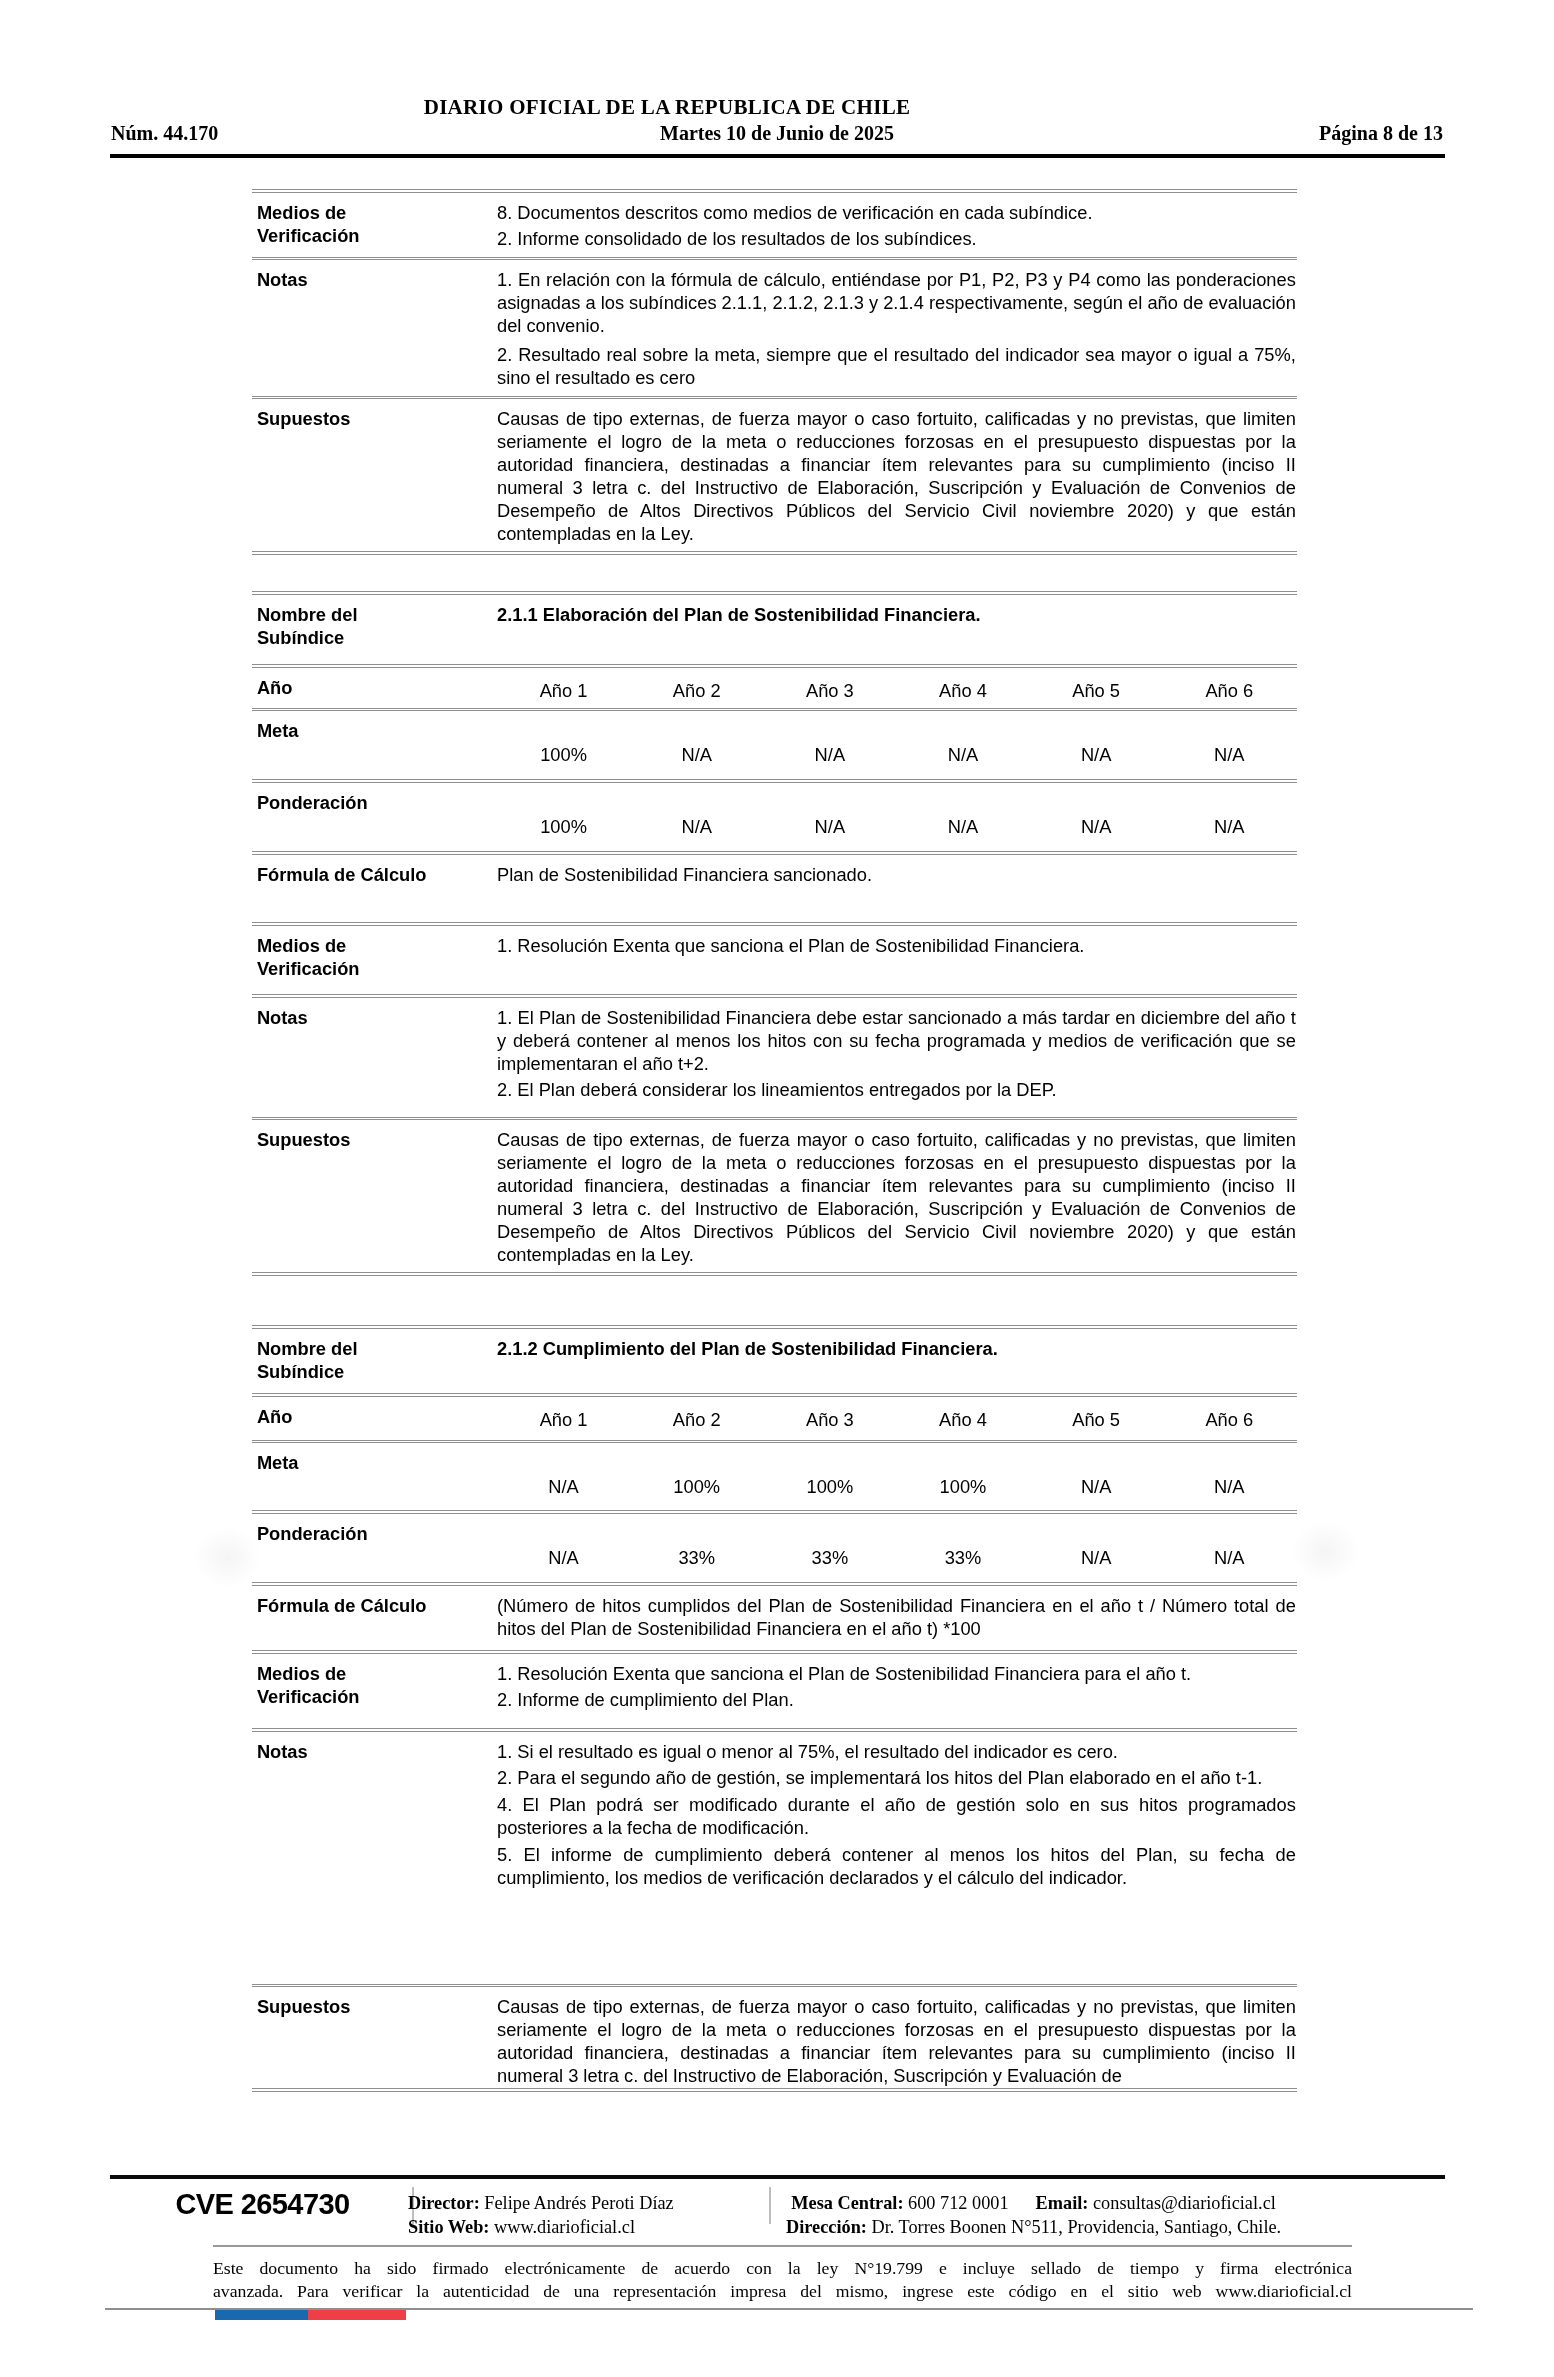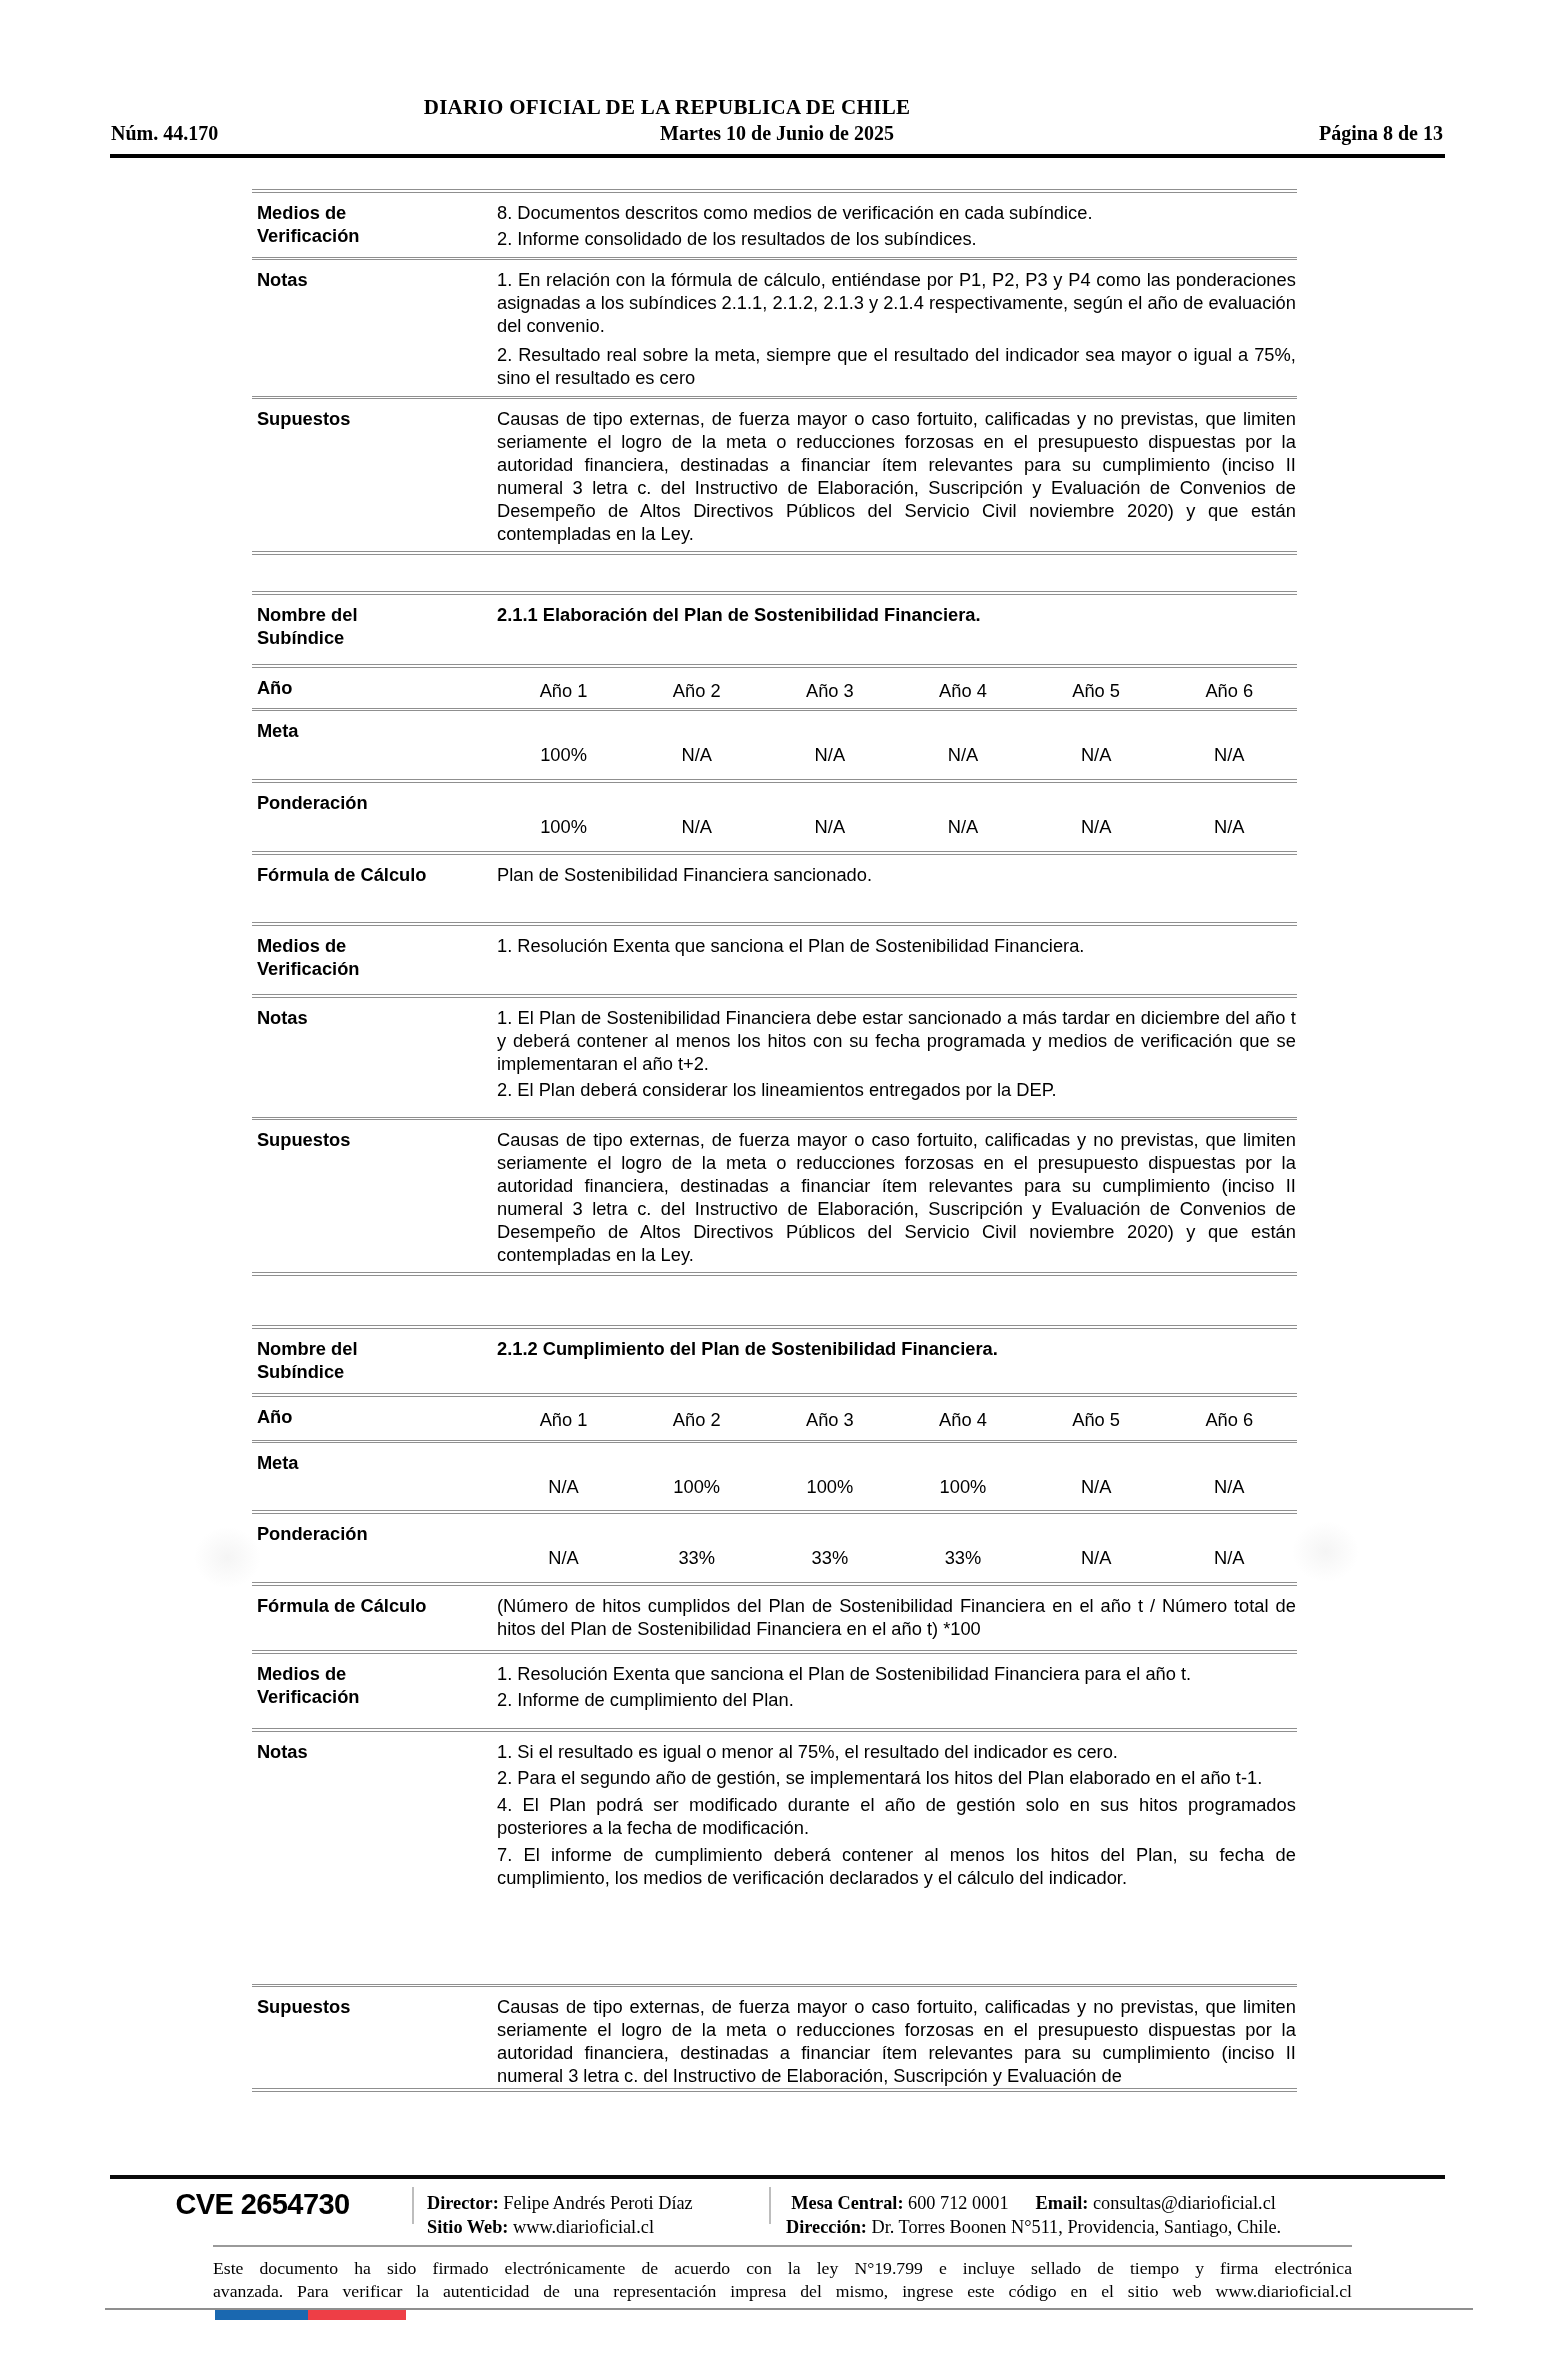--- a/index.html
+++ b/index.html
@@ -31,21 +31,21 @@
   .vals span{flex:1;text-align:center;}
   .vals.low{padding-top:32px;}
 
   
   .ftr-rule{position:absolute;left:110px;top:2175px;width:1335px;height:4.3px;background:#0a0a0a;}
   .cve{position:absolute;left:110px;top:2188px;width:305px;text-align:center;
        font-weight:bold;font-size:29px;letter-spacing:-0.6px;}
   .vdiv{position:absolute;top:2187px;width:1.8px;height:37px;background:#bdbdbd;}
   .vdiv.d1{left:412px;} .vdiv.d2{left:769px;}
   .fcol{position:absolute;top:2191px;font-family:"Liberation Serif",serif;font-size:18.3px;line-height:24px;}
-  .fcol.c2{left:427px;} .fcol.c3{left:786px;text-align:center;}
+  .fcol.c2{left:408px;} .fcol.c3{left:786px;text-align:center;}
   .fcol b{font-weight:bold;}
   .fcol .gap{display:inline-block;width:27px;}
   .ftr-gray{position:absolute;left:213px;top:2245px;width:1139px;height:1.8px;background:#9a9a9a;}
   .legal{position:absolute;left:213px;top:2257px;width:1139px;font-family:"Liberation Serif",serif;
          font-size:17.7px;line-height:22.6px;}
   .legal div{text-align:justify;text-align-last:justify;}
   .bottom-line{position:absolute;left:105px;top:2308px;width:1368px;height:2.4px;background:#8f8f8f;}
   .flag{position:absolute;left:215px;top:2310px;height:9.8px;display:flex;}
   .flag .b{width:93px;background:#1a68b0;}
   .flag .r{width:98px;background:#ee3e46;}
@@ -234,21 +234,21 @@
         <div class="item">2. Informe de cumplimiento del Plan.</div>
       </div>
     </div>
     <div class="rule"></div>
     <div class="row" style="min-height:252px;">
       <div class="lbl">Notas</div>
       <div class="cnt">
         <div class="item">1. Si el resultado es igual o menor al 75%, el resultado del indicador es cero.</div>
         <div class="item">2. Para el segundo año de gestión, se implementará los hitos del Plan elaborado en el año t-1.</div>
         <div class="item">4. El Plan podrá ser modificado durante el año de gestión solo en sus hitos programados posteriores a la fecha de modificación.</div>
-        <div class="item">7. El informe de cumplimiento deberá contener al menos los hitos del Plan, su fecha de cumplimiento, los medios de verificación declarados y el cálculo del indicador.</div>
+        <div class="item">5. El informe de cumplimiento deberá contener al menos los hitos del Plan, su fecha de cumplimiento, los medios de verificación declarados y el cálculo del indicador.</div>
       </div>
     </div>
     <div class="rule"></div>
     <div class="row" style="min-height:101px;max-height:101px;overflow:hidden;">
       <div class="lbl">Supuestos</div>
       <div class="cnt">
         <div class="item">Causas de tipo externas, de fuerza mayor o caso fortuito, calificadas y no previstas, que limiten seriamente el logro de la meta o reducciones forzosas en el presupuesto dispuestas por la autoridad financiera, destinadas a financiar ítem relevantes para su cumplimiento (inciso II numeral 3 letra c. del Instructivo de Elaboración, Suscripción y Evaluación de</div>
       </div>
     </div>
     <div class="rule"></div>

